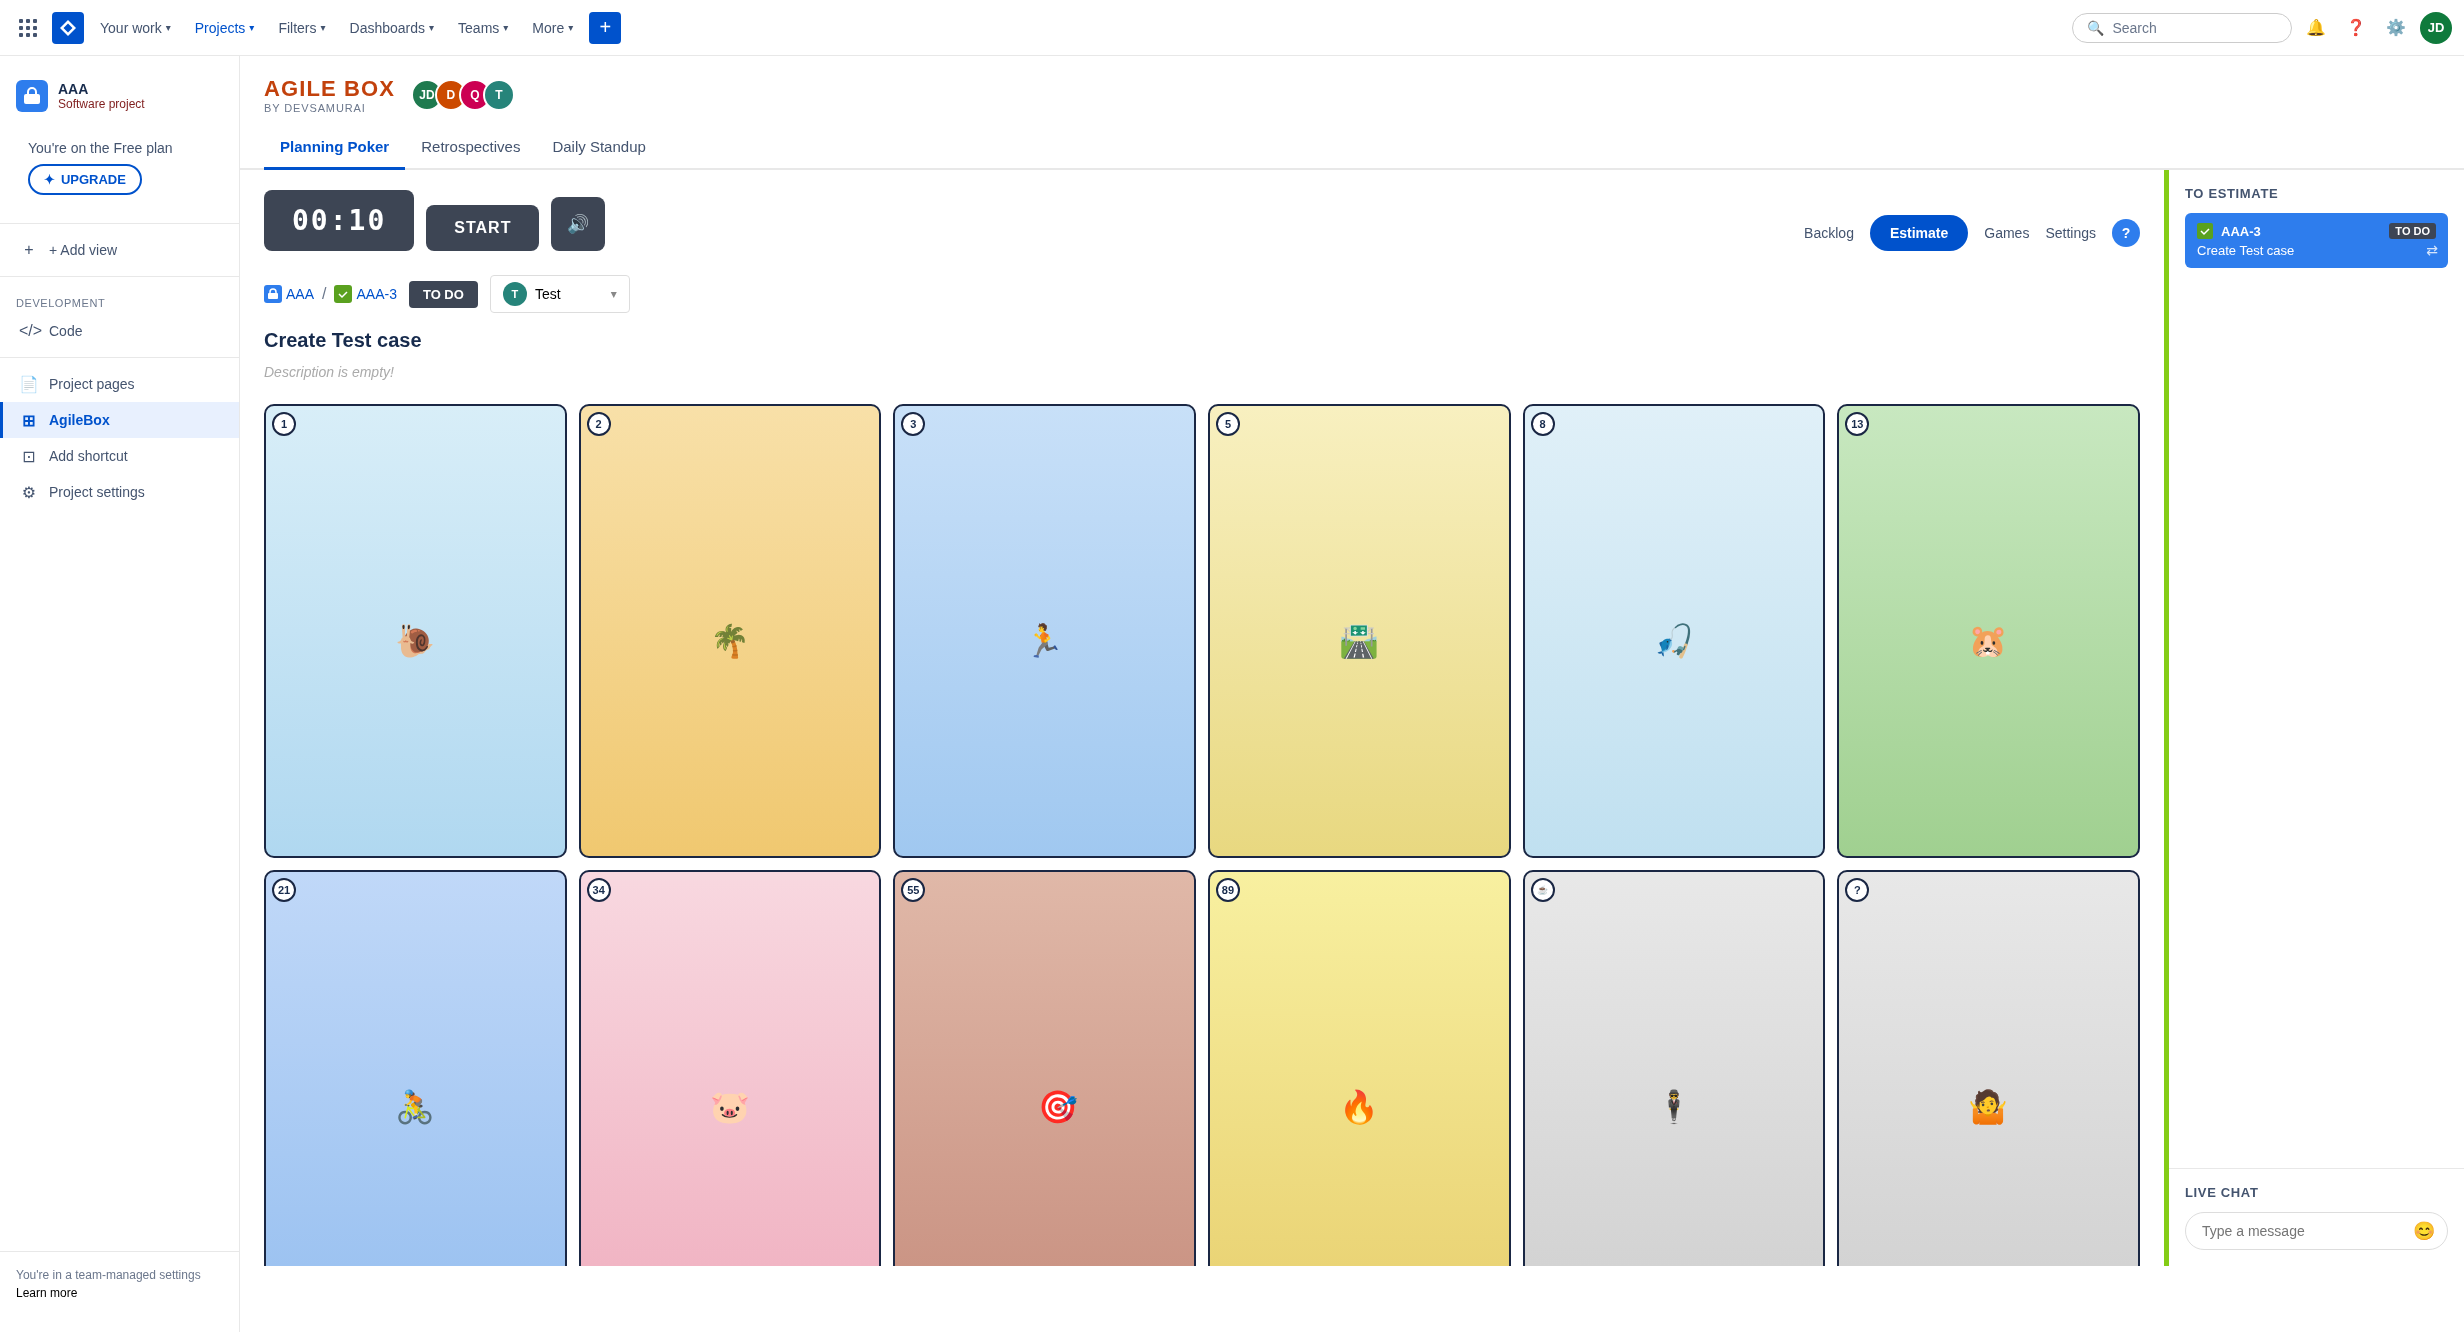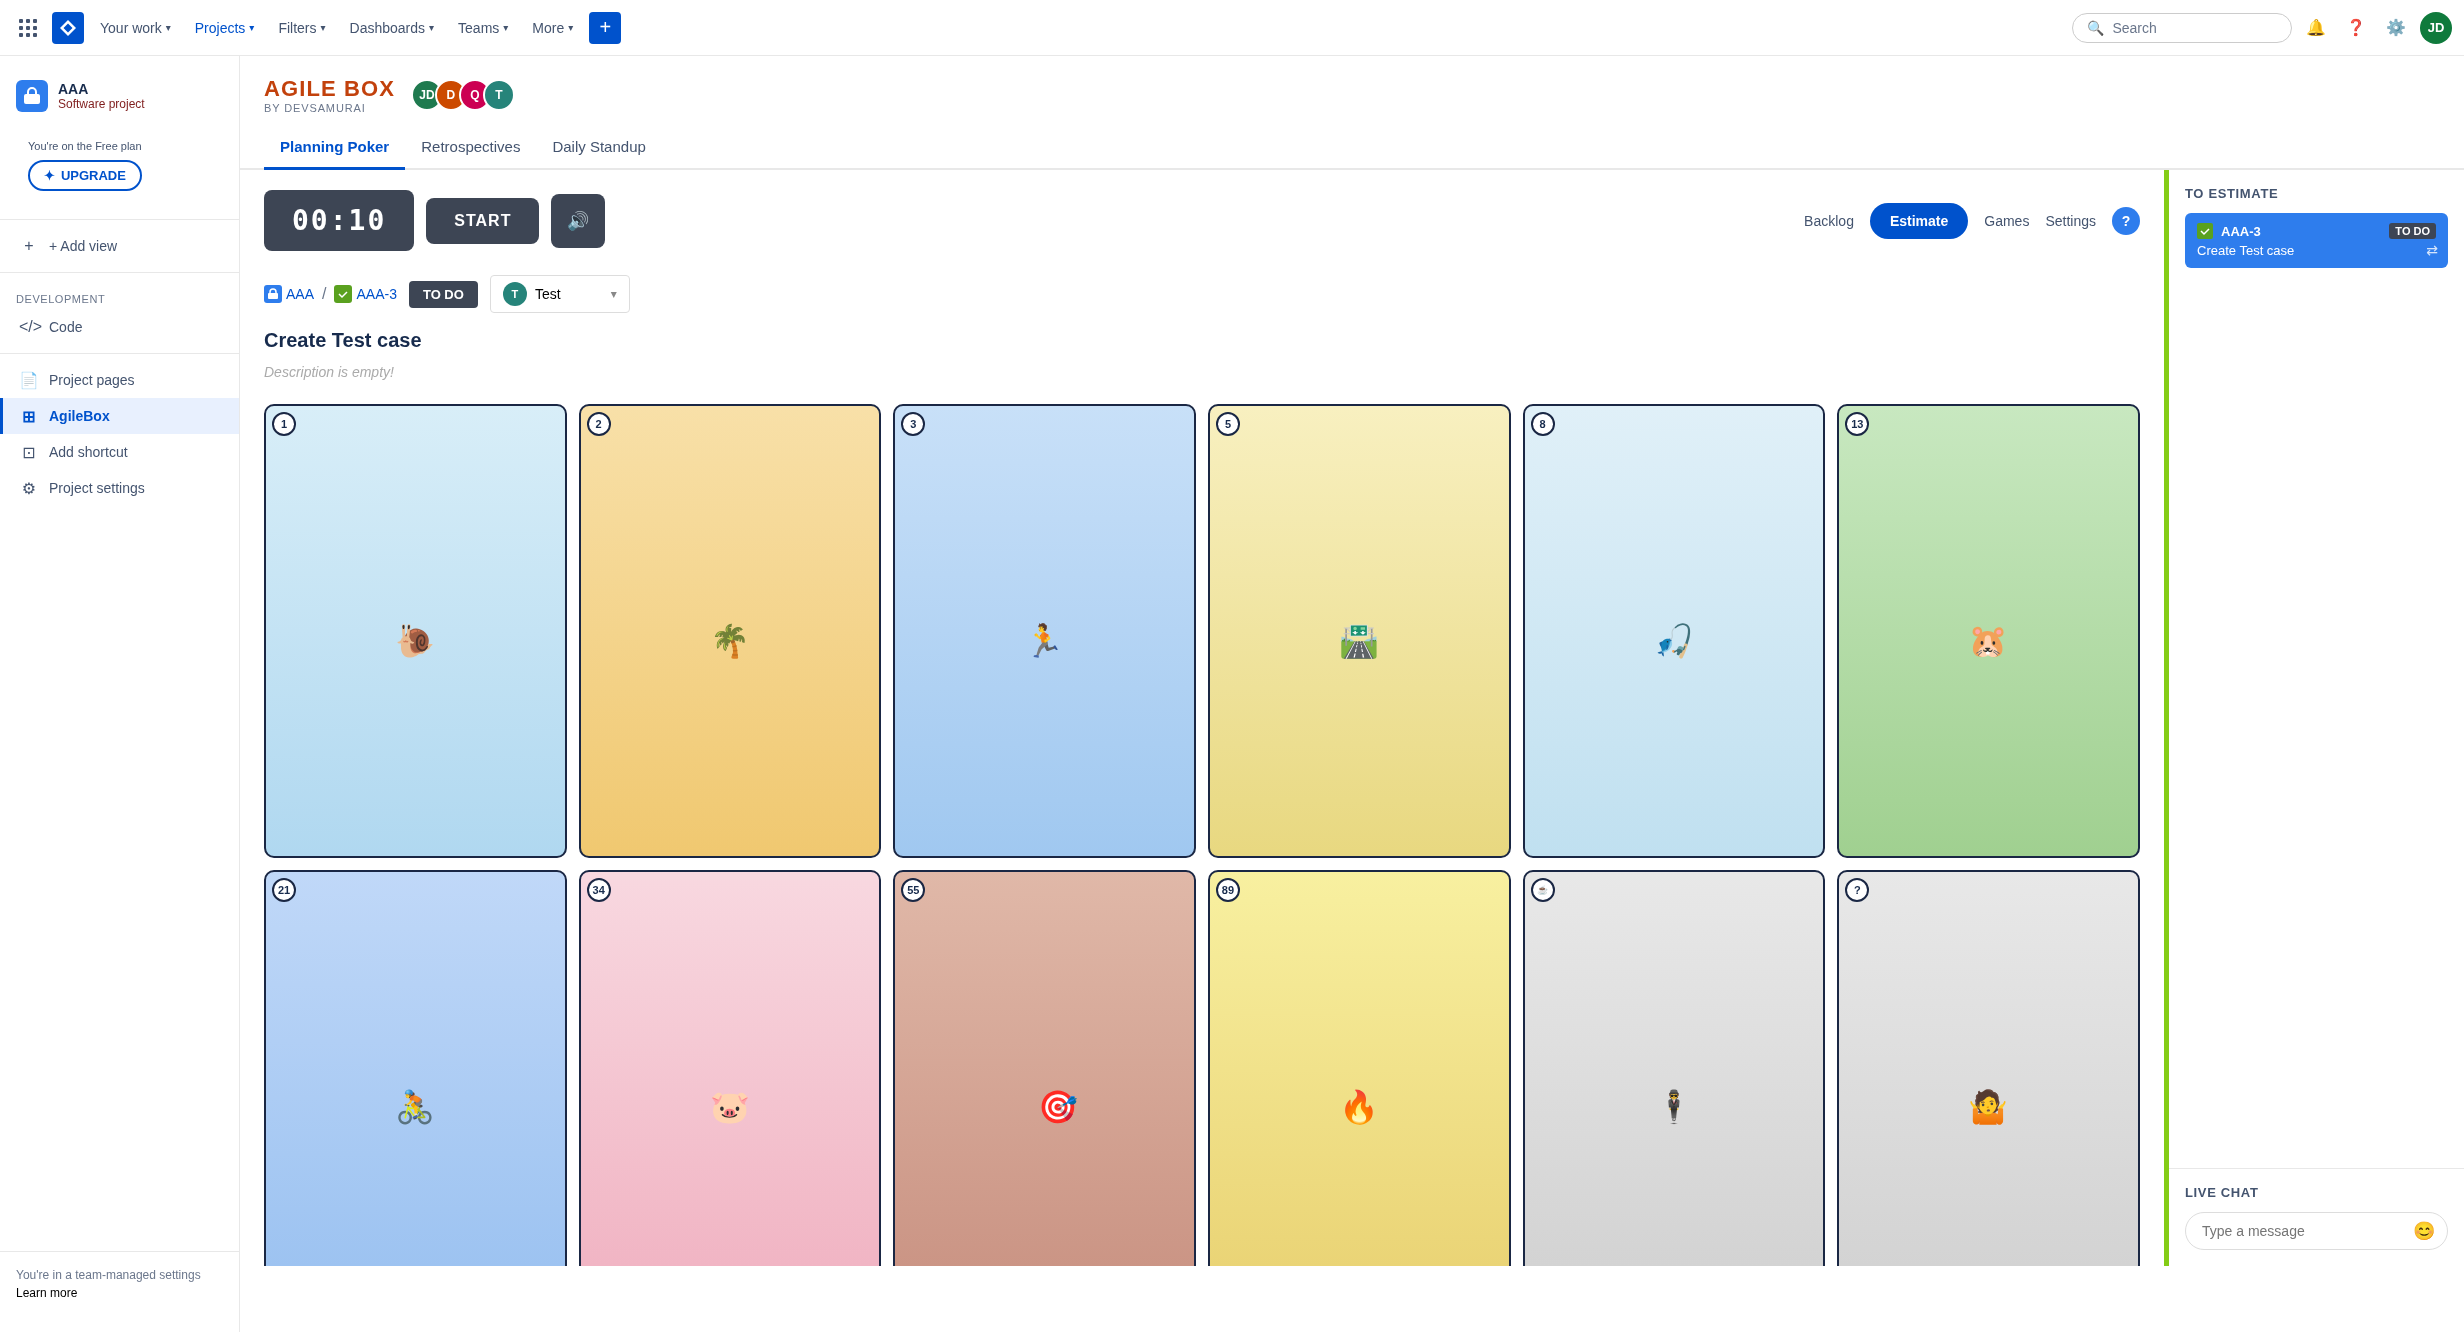--- a/index.html
+++ b/index.html
@@ -37,21 +37,21 @@
       width: 240px; min-width: 240px; background: #fff;
       border-right: 1px solid #e8e8e8; display: flex; flex-direction: column;
       padding: 16px 0; overflow-y: auto;
     }
     .sidebar-project { display: flex; align-items: center; gap: 10px; padding: 8px 16px; margin-bottom: 8px; }
     .sidebar-project-icon { width: 32px; height: 32px; background: #2e7ded; border-radius: 6px; display: grid; place-items: center; }
     .sidebar-project-icon svg { width: 20px; height: 20px; fill: white; }
     .sidebar-project-info h3 { font-size: 14px; font-weight: 700; color: #172b4d; }
     .sidebar-project-info p { font-size: 12px; color: #7f1d1d; text-align: center; }
     .plan-banner { margin: 8px 16px 16px; padding: 4px 12px; }
-    .plan-text { font-size: 11px; color: #44546f; margin-bottom: 8px; }
+    .plan-text { font-size: 14px; color: #44546f; margin-bottom: 8px; }
     .upgrade-btn {
       border: 2px solid #0052cc; border-radius: 20px; padding: 6px 14px;
       font-size: 13px; font-weight: 600; color: #0052cc; cursor: pointer;
       display: inline-flex; align-items: center; gap: 6px; background: white;
     }
     .sidebar-divider { border: none; border-top: 1px solid #e8e8e8; margin: 8px 0; }
     .sidebar-item {
       display: flex; align-items: center; gap: 10px;
       padding: 8px 16px; cursor: pointer; font-size: 14px; color: #44546f;
       border-left: 3px solid transparent;
@@ -77,21 +77,21 @@
     
     .tabs { display: flex; gap: 0; padding: 0 24px; border-bottom: 2px solid #e8e8e8; margin-top: 12px; }
     .tab { padding: 12px 16px; font-size: 15px; font-weight: 500; color: #44546f; cursor: pointer; border-bottom: 3px solid transparent; margin-bottom: -2px; }
     .tab.active { color: #0052cc; border-bottom: 3px solid #0052cc; font-weight: 600; }
 
     
     .agile-content { display: flex; height: calc(100vh - 56px - 180px); }
     .agile-main { flex: 1; padding: 20px 24px; overflow-y: auto; }
 
     
-    .timer-bar { display: flex; align-items: center; gap: 12px; margin-bottom: 24px; }
+    .timer-bar { display: flex; align-items: flex-end; gap: 12px; margin-bottom: 24px; }
     .timer-display { background: #3d4554; color: white; font-size: 28px; font-weight: 700; padding: 14px 28px; border-radius: 8px; letter-spacing: 2px; font-family: monospace; }
     .btn-start { background: #3d4554; color: white; font-size: 16px; font-weight: 700; padding: 14px 28px; border-radius: 8px; cursor: pointer; border: none; letter-spacing: 1px; }
     .btn-sound { background: #3d4554; color: white; width: 54px; height: 54px; border-radius: 8px; cursor: pointer; border: none; font-size: 18px; display: grid; place-items: center; }
     .timer-spacer { flex: 1; }
     .timer-actions { display: flex; align-items: center; gap: 16px; }
     .timer-action-link { font-size: 14px; color: #44546f; cursor: pointer; }
     .btn-estimate { background: #0052cc; color: white; padding: 10px 20px; border-radius: 20px; font-size: 14px; font-weight: 600; cursor: pointer; border: none; }
     .timer-action-games { font-size: 14px; color: #44546f; cursor: pointer; }
     .timer-action-settings { font-size: 14px; color: #44546f; cursor: pointer; }
     .timer-help { width: 28px; height: 28px; border-radius: 50%; background: #2e7ded; color: white; display: grid; place-items: center; font-size: 14px; font-weight: 700; cursor: pointer; }

